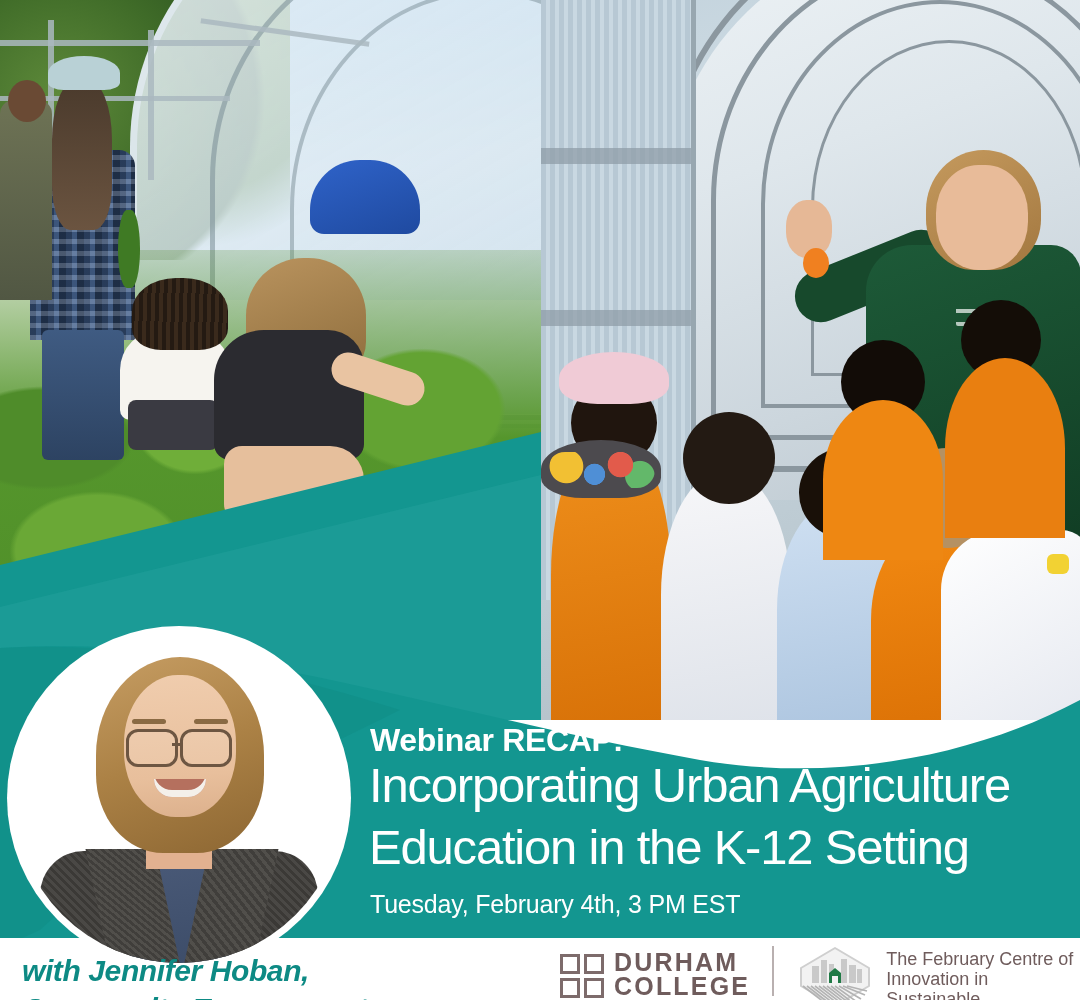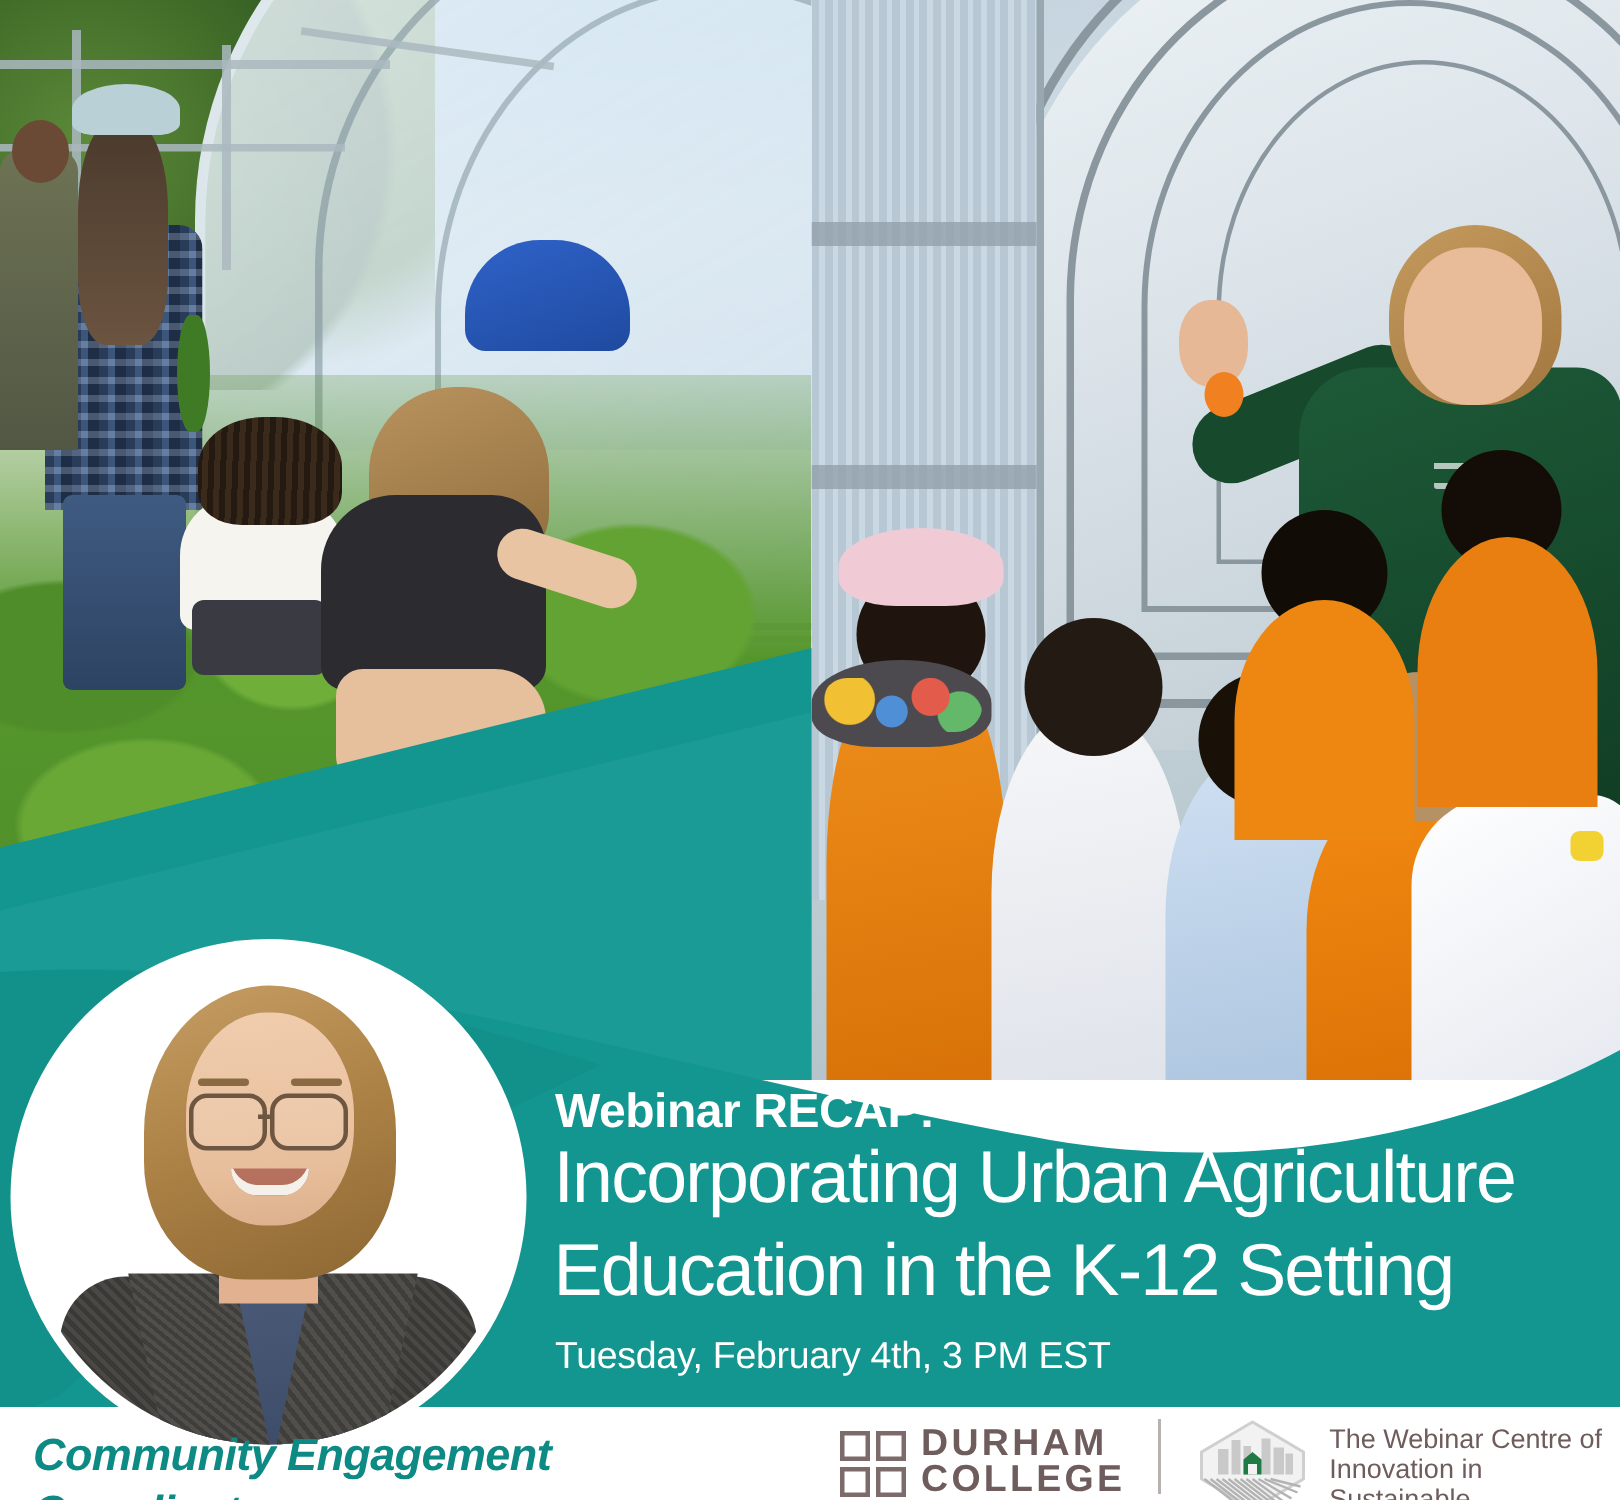--- a/index.html
+++ b/index.html
@@ -283,20 +283,21 @@
       <div class="hs-smile"></div>
     </div>
   </div>
 
   <div class="txt" id="kicker">Webinar RECAP:</div>
   <div class="txt" id="title1">Incorporating Urban Agriculture</div>
   <div class="txt" id="title2">Education in the K-12 Setting</div>
   <div class="txt" id="datetime">Tuesday, February 4th, 3 PM EST</div>
 
   <div id="speaker">
+    <div>with Jennifer Hoban,</div>
     <div>Community Engagement Coordinator</div>
   </div>
 
   <div class="logo-bar">
 
     <div class="dc-logo">
       <div class="dc-grid">
         <div class="dc-sq"></div>
         <div class="dc-sq"></div>
         <div class="dc-sq"></div>
@@ -332,20 +333,20 @@
           <path d="M27 40 L49 57" fill="none"></path>
           <path d="M31 40 L53 57" fill="none"></path>
           <path d="M35 40 L57 57" fill="none"></path>
           <path d="M39 40 L61 56" fill="none"></path>
           <path d="M43 40 L65 53" fill="none"></path>
           <path d="M47 40 L69 49" fill="none"></path>
           <path d="M51 40 L71 45" fill="none"></path>
         </g>
       </svg>
       <div class="bc-words">
-        <span>The Webinar Centre of</span>
+        <span>The February Centre of</span>
         <span>Innovation in Sustainable</span>
 
       </div>
     </div>
   </div>
 
 </div>
 
 </body></html>

